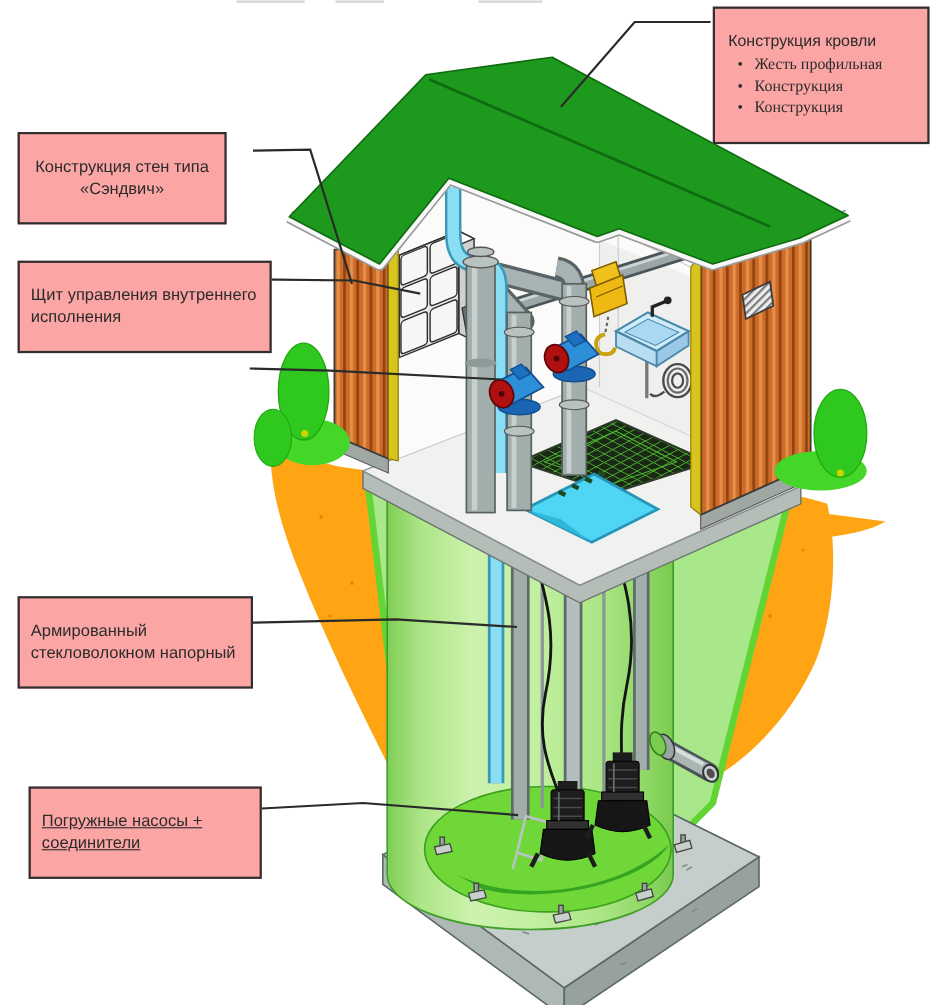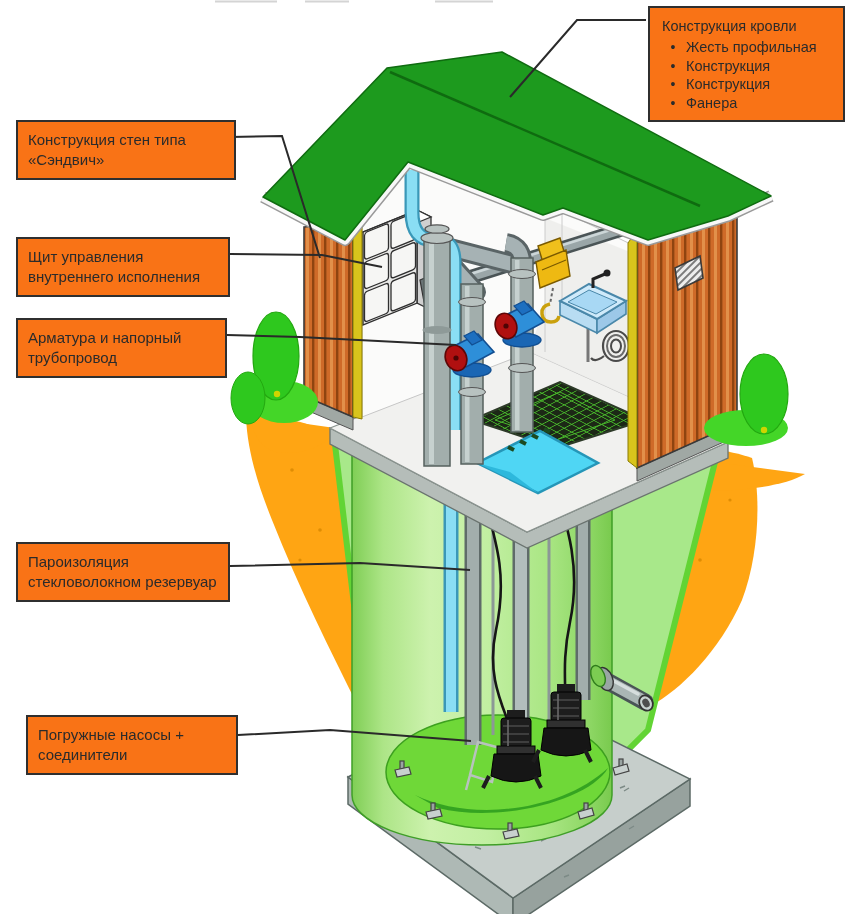--- a/index.html
+++ b/index.html
@@ -1,22 +1,22 @@
 <!DOCTYPE html>
 <html style="--c-roof: #1d9a1e; --c-roof-edge: #0f6b10; --c-siding: #cf6a28; --c-insulation: #d8c41c; --c-soil: #ffa513; --c-excavation: #a8e88a; --c-excavation-bright: #62d434; --c-tank: #c2efa2; --c-tank-bottom: #6fd838; --c-valve: #2e8fd9; --c-handwheel: #b01010; --c-hoist: #f0c01c; --c-water-pipe: #8adef4; --c-metal: #a2aeac; --c-concrete: #c6cecb; --c-foliage: #2ec81e; --c-outline: #2a2a2a;"><head>
 <meta charset="utf-8">
 <style>
   html,body{margin:0;padding:0;background:#fff;}
   .stage{position:relative;width:850px;height:914px;background:#fff;overflow:hidden;
          font-family:"Liberation Sans",sans-serif;color:#2b2b2b;}
   .illustration{position:absolute;left:0;top:0;}
-  .callout{position:absolute;background:#f97316;border:2px solid #2f2f2f;padding:8px 10px;
+  .callout{position:absolute;background:#fca5a5;border:2px solid #2f2f2f;padding:20px 10px;
            font-size:15px;line-height:20px;box-sizing:border-box;color:#2b2b2b;}
   .callout .title{font-size:14.5px;line-height:19px;margin:1px 0 2px 2px;}
-  .bullet-row{display:flex;align-items:center;font-size:14.5px;line-height:18.5px;}
+  .bullet-row{display:flex;align-items:flex-start;font-size:14.5px;line-height:18.5px;font-family:Liberation Serif, serif;}
   .bullet-row .dot{width:26px;text-align:center;flex:none;}
   .bullet-row .dot::before{content:"•";font-size:14px;}
   svg .ln{stroke:var(--c-outline,#2a2a2a);stroke-width:2;fill:none;}
 </style>
 </head>
 <body>
 
 <div class="stage">
 
 <svg class="illustration" width="850" height="914" viewBox="0 0 850 914">
@@ -323,39 +323,32 @@
         <span>Жесть профильная</span>
       </div>
   <div class="bullet-row">
         <span class="dot"></span>
         <span>Конструкция</span>
       </div>
   <div class="bullet-row">
         <span class="dot"></span>
         <span>Конструкция</span>
       </div>
-  <div class="bullet-row">
-        <span class="dot"></span>
-        <span>Фанера</span>
-      </div>
-</div>
-
-<div class="callout" style="left:16px;top:120px;width:220px;">
+</div>
+
+<div class="callout" style="left:16px;top:120px;width:190px;text-align:center;">
   <span>Конструкция стен типа «Сэндвич»</span>
 </div>
 
-<div class="callout" style="left:16px;top:237px;width:214px;">
+<div class="callout" style="left:16px;top:237px;width:231px;">
   <span>Щит управления внутреннего исполнения</span>
 </div>
 
-<div class="callout" style="left:16px;top:318px;width:211px;">
-  <span>Арматура и напорный трубопровод</span>
-</div>
 
 <div class="callout" style="left:16px;top:542px;width:214px;">
-  <span>Пароизоляция стекловолокном резервуар</span>
-</div>
-
-<div class="callout" style="left:26px;top:715px;width:212px;">
+  <span>Армированный стекловолокном напорный</span>
+</div>
+
+<div class="callout" style="left:26px;top:715px;width:212px;text-decoration:underline;">
   <span>Погружные насосы + соединители</span>
 </div>
 
 </div>
 
 </body></html>

